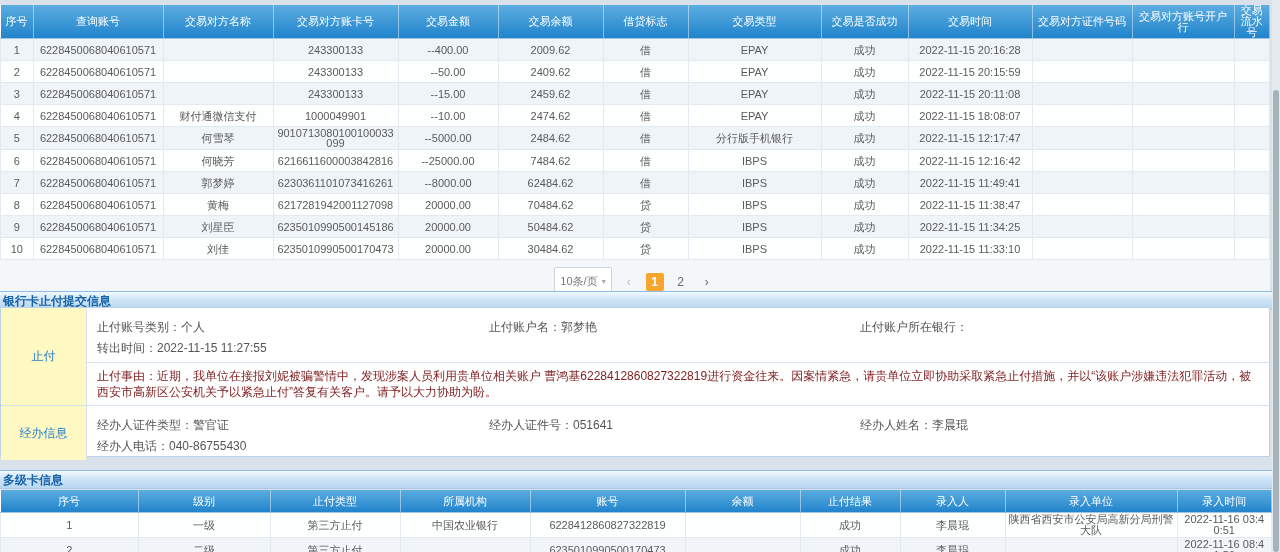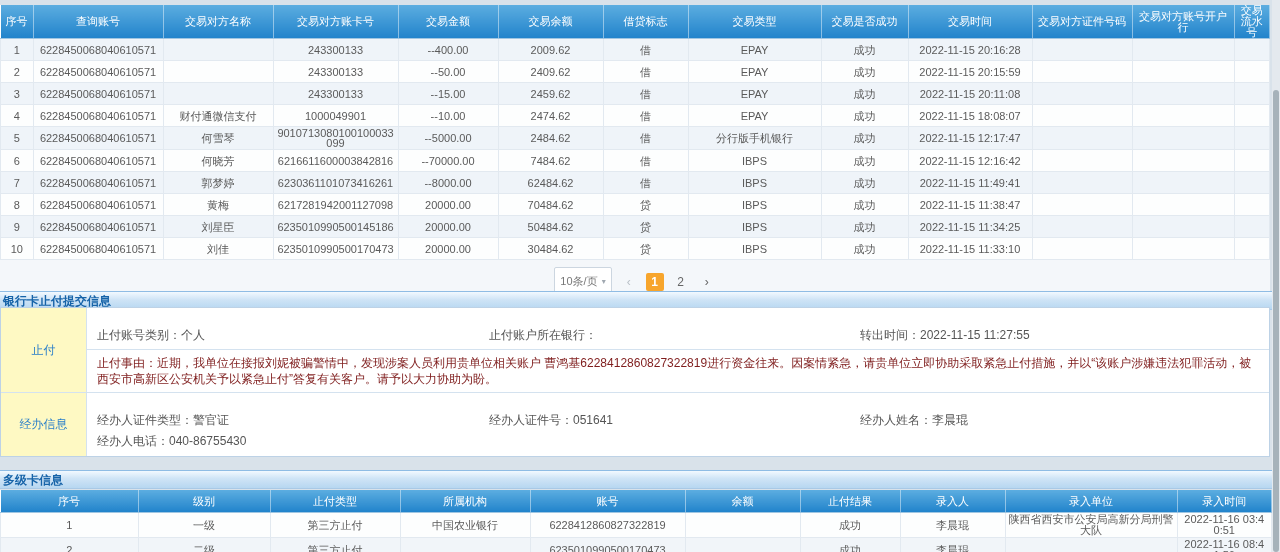--- a/index.html
+++ b/index.html
@@ -56,21 +56,21 @@
     background:#fff;border:1px solid #bdd2e6;box-sizing:border-box;
     display:flex;flex-direction:column;font-size:12px;
   }
   .info-row{display:flex;border-bottom:1px solid #d4e2ef;}
   .info-row:last-child{border-bottom:none;flex:1;}
   .info-label{
     width:85px;min-width:85px;display:flex;align-items:center;justify-content:center;
     color:#2a7fc9;border-right:1px solid #d4e2ef;background:#fef9c3;
   }
   .info-content{flex:1;display:flex;flex-direction:column;}
-  .fields-grid{display:grid;grid-template-columns:392px 371px 1fr;padding:17px 0 3px 10px;}
+  .fields-grid{display:grid;grid-template-columns:392px 371px 1fr;padding:9px 0 3px 10px;}
   .fields-grid span{line-height:21px;white-space:nowrap;overflow:hidden;}
   .reason{border-top:1px solid #d4e2ef;padding:5px 12px 5px 10px;line-height:16px;color:#7f1d1d;}
   
   .mc-wrap{position:absolute;left:0;top:490px;width:1272px;}
   #mc{width:1272px;}
   #mc tbody tr:nth-child(odd) td{background:#fdfefe;}
   #mc tbody tr:nth-child(even) td{background:#f1f5f9;}
   #mc td{height:22px;line-height:11px;}
   #mc th:nth-child(1){width:133px} #mc th:nth-child(2){width:127px}
   #mc th:nth-child(3){width:125px} #mc th:nth-child(4){width:125px}
@@ -177,21 +177,21 @@
           <td>2022-11-15 12:17:47</td>
           <td></td>
           <td></td>
           <td></td>
         </tr>
         <tr>
           <td>6</td>
           <td>6228450068040610571</td>
           <td>何晓芳</td>
           <td>6216611600003842816</td>
-          <td>--70000.00</td>
+          <td>--25000.00</td>
           <td>7484.62</td>
           <td>借</td>
           <td>IBPS</td>
           <td>成功</td>
           <td>2022-11-15 12:16:42</td>
           <td></td>
           <td></td>
           <td></td>
         </tr>
         <tr>
@@ -269,20 +269,21 @@
 </div>
 
 <div class="section-bar bar1">银行卡止付提交信息</div>
 
 <div class="info-box">
   <div class="info-row">
     <div class="info-label">止付</div>
     <div class="info-content">
       <div class="fields-grid">
         <span>止付账号类别：个人</span>
+        <span>止付账户名：郭梦艳</span>
         <span>止付账户所在银行：</span>
         <span>转出时间：2022-11-15 11:27:55</span>
       </div>
       <div class="reason">止付事由：近期，我单位在接报刘妮被骗警情中，发现涉案人员利用贵单位相关账户 曹鸿基6228412860827322819进行资金往来。因案情紧急，请贵单位立即协助采取紧急止付措施，并以“该账户涉嫌违法犯罪活动，被西安市高新区公安机关予以紧急止付”答复有关客户。请予以大力协助为盼。</div>
     </div>
   </div>
   <div class="info-row">
     <div class="info-label">经办信息</div>
     <div class="info-content">
       <div class="fields-grid">

